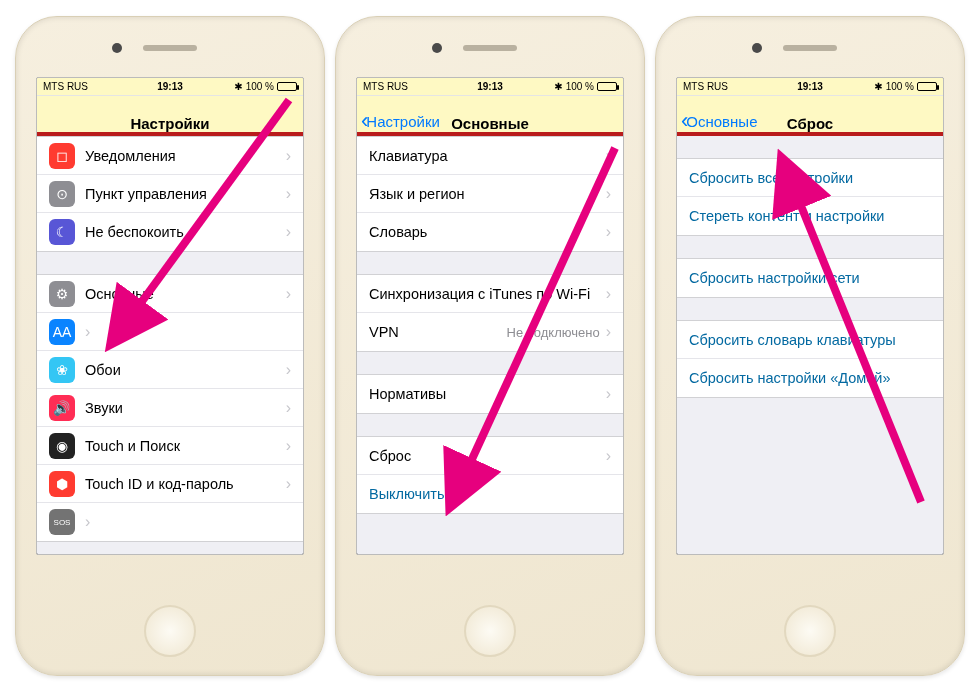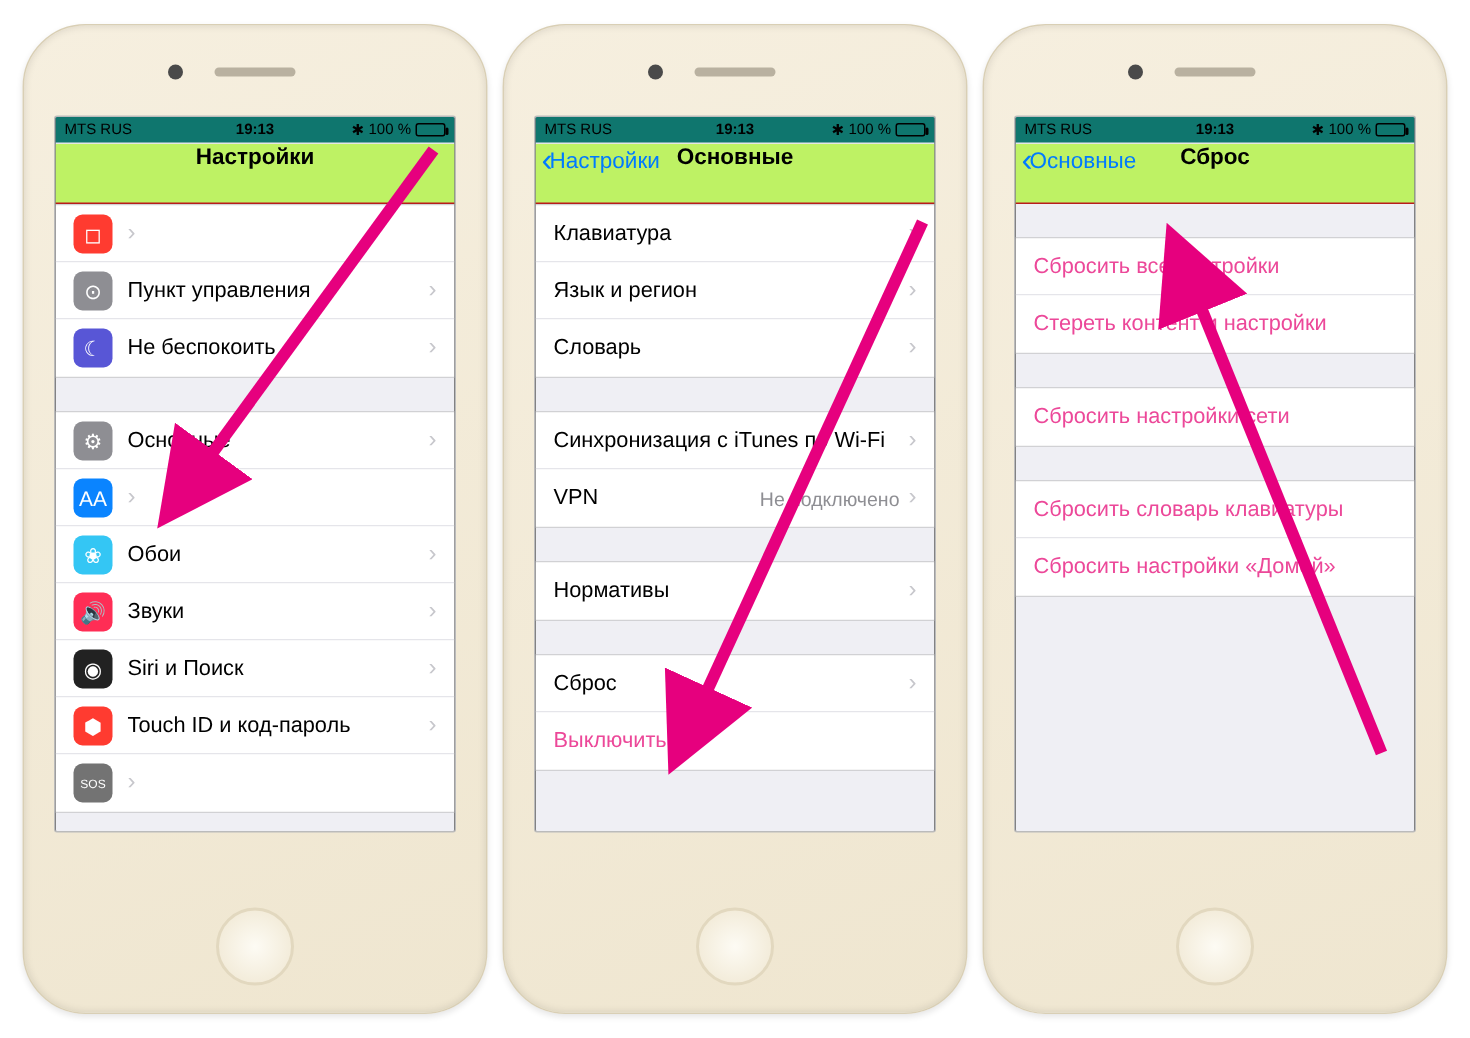--- a/index.html
+++ b/index.html
@@ -52,36 +52,36 @@
     position:relative;
   }
   .home-btn {
     width:52px; height:52px; border-radius:50%;
     border:2px solid #e2d8bf;
     background: radial-gradient(#fdfbf4,#efe6d0);
     position:absolute; bottom:18px; left:50%; margin-left:-26px;
   }
   
   .status {
-    height:18px; background:#0f766e; display:flex; align-items:center;
+    height:18px; background:#fef9c3; display:flex; align-items:center;
     justify-content:space-between; padding:0 6px; font-size:10px; color:#000;
     border-bottom:1px solid #e5e5e5;
   }
   .status .mid { position:absolute; left:0; right:0; text-align:center; font-weight:600;}
   .status .right { display:flex; align-items:center; gap:3px;}
   .battery {
     width:20px; height:9px; border:1px solid #000; border-radius:2px;
     position:relative; display:inline-block;
   }
   .battery::after{content:"";position:absolute;right:-3px;top:2px;width:2px;height:5px;background:#000;border-radius:1px;}
   .battery .fill{height:100%;background:#ffd400;border-radius:1px;}
   
   .nav {
-    height:40px; background:#bef264; border-bottom:1px solid #b91c1c;
-    display:flex; align-items:flex-start; position:relative; font-size:15px;
+    height:40px; background:#fef9c3; border-bottom:4px solid #b91c1c;
+    display:flex; align-items:flex-end; position:relative; font-size:15px;
   }
   .nav .back { color:#007aff; padding-left:4px; display:flex; align-items:center; cursor:pointer;}
   .nav .back .chev { font-size:22px; line-height:1; margin-right:-2px;}
   .nav .title { font-weight:600; position:absolute; left:0; right:0; text-align:center; pointer-events:none;}
   .nav.simple .title { position:static; flex:1; text-align:center;}
   
   .body { flex:1; overflow:hidden;}
   .group { background:#fff; border-top:1px solid #d1d1d4; border-bottom:1px solid #d1d1d4;}
   .spacer { height:22px;}
   .row {
@@ -91,21 +91,21 @@
   }
   .row:last-child{border-bottom:none;}
   .row .icon {
     width:26px; height:26px; border-radius:6px; margin-right:10px;
     display:flex; align-items:center; justify-content:center; color:#fff; font-size:14px;
     flex-shrink:0;
   }
   .row .label { flex:1; font-size:14.5px;}
   .row .chev-r { color:#c7c7cc; font-size:16px;}
   .row .value { color:#8e8e93; font-size:13px; margin-right:6px;}
-  .row.link .label { color:#ec4899;}
+  .row.link .label { color:#0369a1;}
   
   .arrow-overlay{position:absolute;top:0;left:0;width:100%;height:100%;pointer-events:none;}
 </style>
 </head>
 <body>
 
 <div class="phone">
   <div class="camera"></div>
   <div class="speaker"></div>
   <div class="screen-wrap">
@@ -119,20 +119,21 @@
           <span class="battery"><span class="fill" style="width:100%"></span></span>
         </span>
       </div>
       <div class="nav simple">
         <div class="title">Настройки</div>
       </div>
       <div class="body">
         <div class="group" id="p1g1">
             <div class="row">
               <div class="icon" style="background: rgb(255, 59, 48); font-size: 14px;">◻</div>
+              <div class="label">Уведомления</div>
               <div class="chev-r">›</div>
             </div>
             <div class="row">
               <div class="icon" style="background: rgb(142, 142, 147); font-size: 14px;">⊙</div>
               <div class="label">Пункт управления</div>
               <div class="chev-r">›</div>
             </div>
             <div class="row">
               <div class="icon" style="background: rgb(88, 86, 214); font-size: 14px;">☾</div>
               <div class="label">Не беспокоить</div>
@@ -155,21 +156,21 @@
               <div class="label">Обои</div>
               <div class="chev-r">›</div>
             </div>
             <div class="row">
               <div class="icon" style="background: rgb(255, 45, 85); font-size: 14px;">🔊</div>
               <div class="label">Звуки</div>
               <div class="chev-r">›</div>
             </div>
             <div class="row">
               <div class="icon" style="background: rgb(34, 34, 34); font-size: 14px;">◉</div>
-              <div class="label">Siri и Поиск</div>
+              <div class="label">Touch и Поиск</div>
               <div class="chev-r">›</div>
             </div>
             <div class="row">
               <div class="icon" style="background: rgb(255, 59, 48); font-size: 14px;">⬢</div>
               <div class="label">Touch ID и код-пароль</div>
               <div class="chev-r">›</div>
             </div>
             <div class="row">
               <div class="icon" style="background: #737373; font-size: 8px;">SOS</div>
               <div class="chev-r">›</div>

